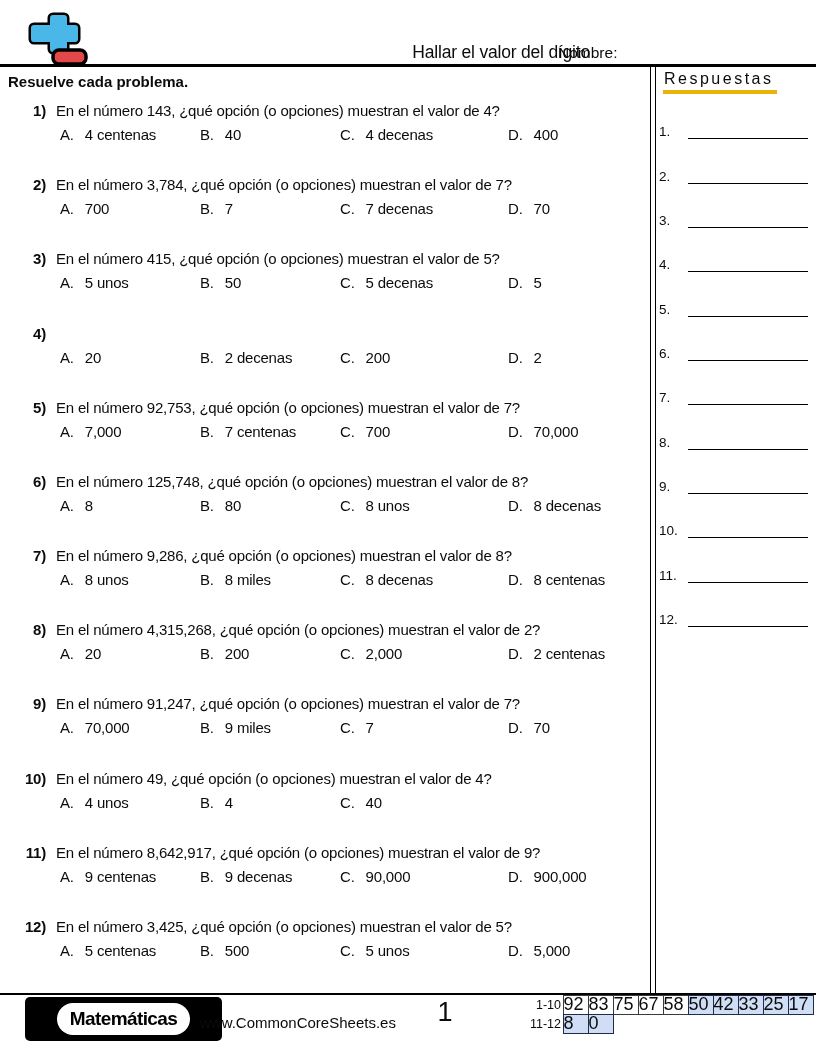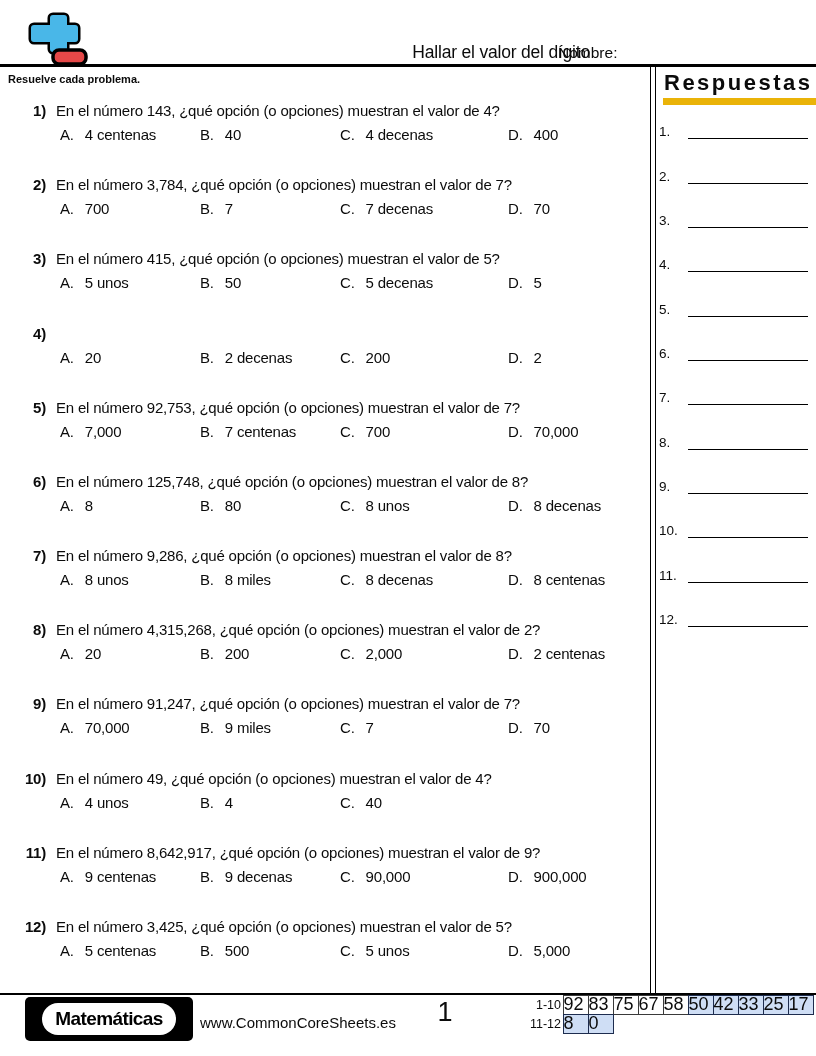--- a/index.html
+++ b/index.html
@@ -6,49 +6,49 @@
   body { background:#e8e8e8; font-family:"Liberation Sans", sans-serif; }
   .page { position:relative; width:816px; height:1056px; background:#fff; margin:0 auto;
           color:#0b0b0b; overflow:hidden; }
 
   
   .logo { position:absolute; left:26px; top:12px; width:64px; height:56px; z-index:3; }
   .title { position:absolute; left:70px; width:520px; top:42px; text-align:right;
            font-size:17.5px; letter-spacing:-0.2px; }
   .name-label { position:absolute; left:558px; top:44px; font-size:15.5px; }
   .header-line { position:absolute; left:0; right:0; top:64px; height:2.5px; background:#000; }
-  .instructions { position:absolute; left:8px; top:73px; font-size:11px; font-weight:bold; }
+  .instructions { position:absolute; left:8px; top:73px; font-size:15px; font-weight:bold; }
 
   
   .questions { position:absolute; left:0; top:97px; width:650px; }
   .question { height:74.18px; padding-top:4px; }
   .q-head { display:flex; font-size:15px; line-height:19px; letter-spacing:-0.2px; }
   .q-num  { font-weight:bold; width:46px; text-align:right; flex:none; }
   .q-text { margin-left:10px; }
   .options { display:grid; grid-template-columns:140px 140px 168px auto;
              padding-left:60px; margin-top:5px; font-size:15px; line-height:19px;
              letter-spacing:-0.2px; }
   .option { display:flex; }
   .opt-letter { margin-right:11px; flex:none; }
 
   
   .vsep { position:absolute; left:650px; top:66px; width:5.5px; height:928px;
           border-left:1.6px solid #000; border-right:1.6px solid #000; }
   .answers { position:absolute; left:655px; top:70px; width:161px; }
-  .answers-title { display:inline-block; margin-left:8px; font-weight:bold; font-size:22px;
-                   letter-spacing:2.5px; border-bottom:7px solid #eab308; padding:0 3px 2px 1px; }
+  .answers-title { display:inline-block; margin-left:8px; font-weight:normal; font-size:16px;
+                   letter-spacing:2.5px; border-bottom:4px solid #eab308; padding:0 3px 2px 1px; }
   .answer-lines { position:absolute; top:25px; left:4px; right:0; }
   .answer-line { height:44.33px; display:flex; align-items:flex-end; }
   .answer-num { font-size:13.5px; width:25px; flex:none; line-height:15px; }
   .answer-blank { flex:1; border-bottom:1.6px solid #000; height:16px; margin-right:8px;
                   margin-left:4px; }
 
   
   .footer-line { position:absolute; left:0; top:993px; right:0; height:2px; background:#000; }
-  .brand { position:absolute; left:25px; top:997px; width:168px; height:44px; background:#000;
+  .brand { position:absolute; left:25px; top:997px; width:197px; height:44px; background:#000;
            border-radius:5px; display:flex; align-items:center; justify-content:center; }
   .brand-pill { background:#fff; border-radius:19px; padding:5px 13px; font-weight:bold;
                 font-size:19px; letter-spacing:-0.6px; color:#000; }
   .site { position:absolute; left:200px; top:1014px; font-size:15px;text-align:right; }
   .page-num { position:absolute; left:425px; top:997px; width:40px; text-align:center;
               font-size:27px; }
   .score { position:absolute; left:524px; top:995px; }
   .score-row { display:flex; height:20px; }
   .score-row + .score-row { margin-top:-1.5px; }
   .score-label { width:37px; text-align:right; margin-right:3px; font-size:12.5px;

